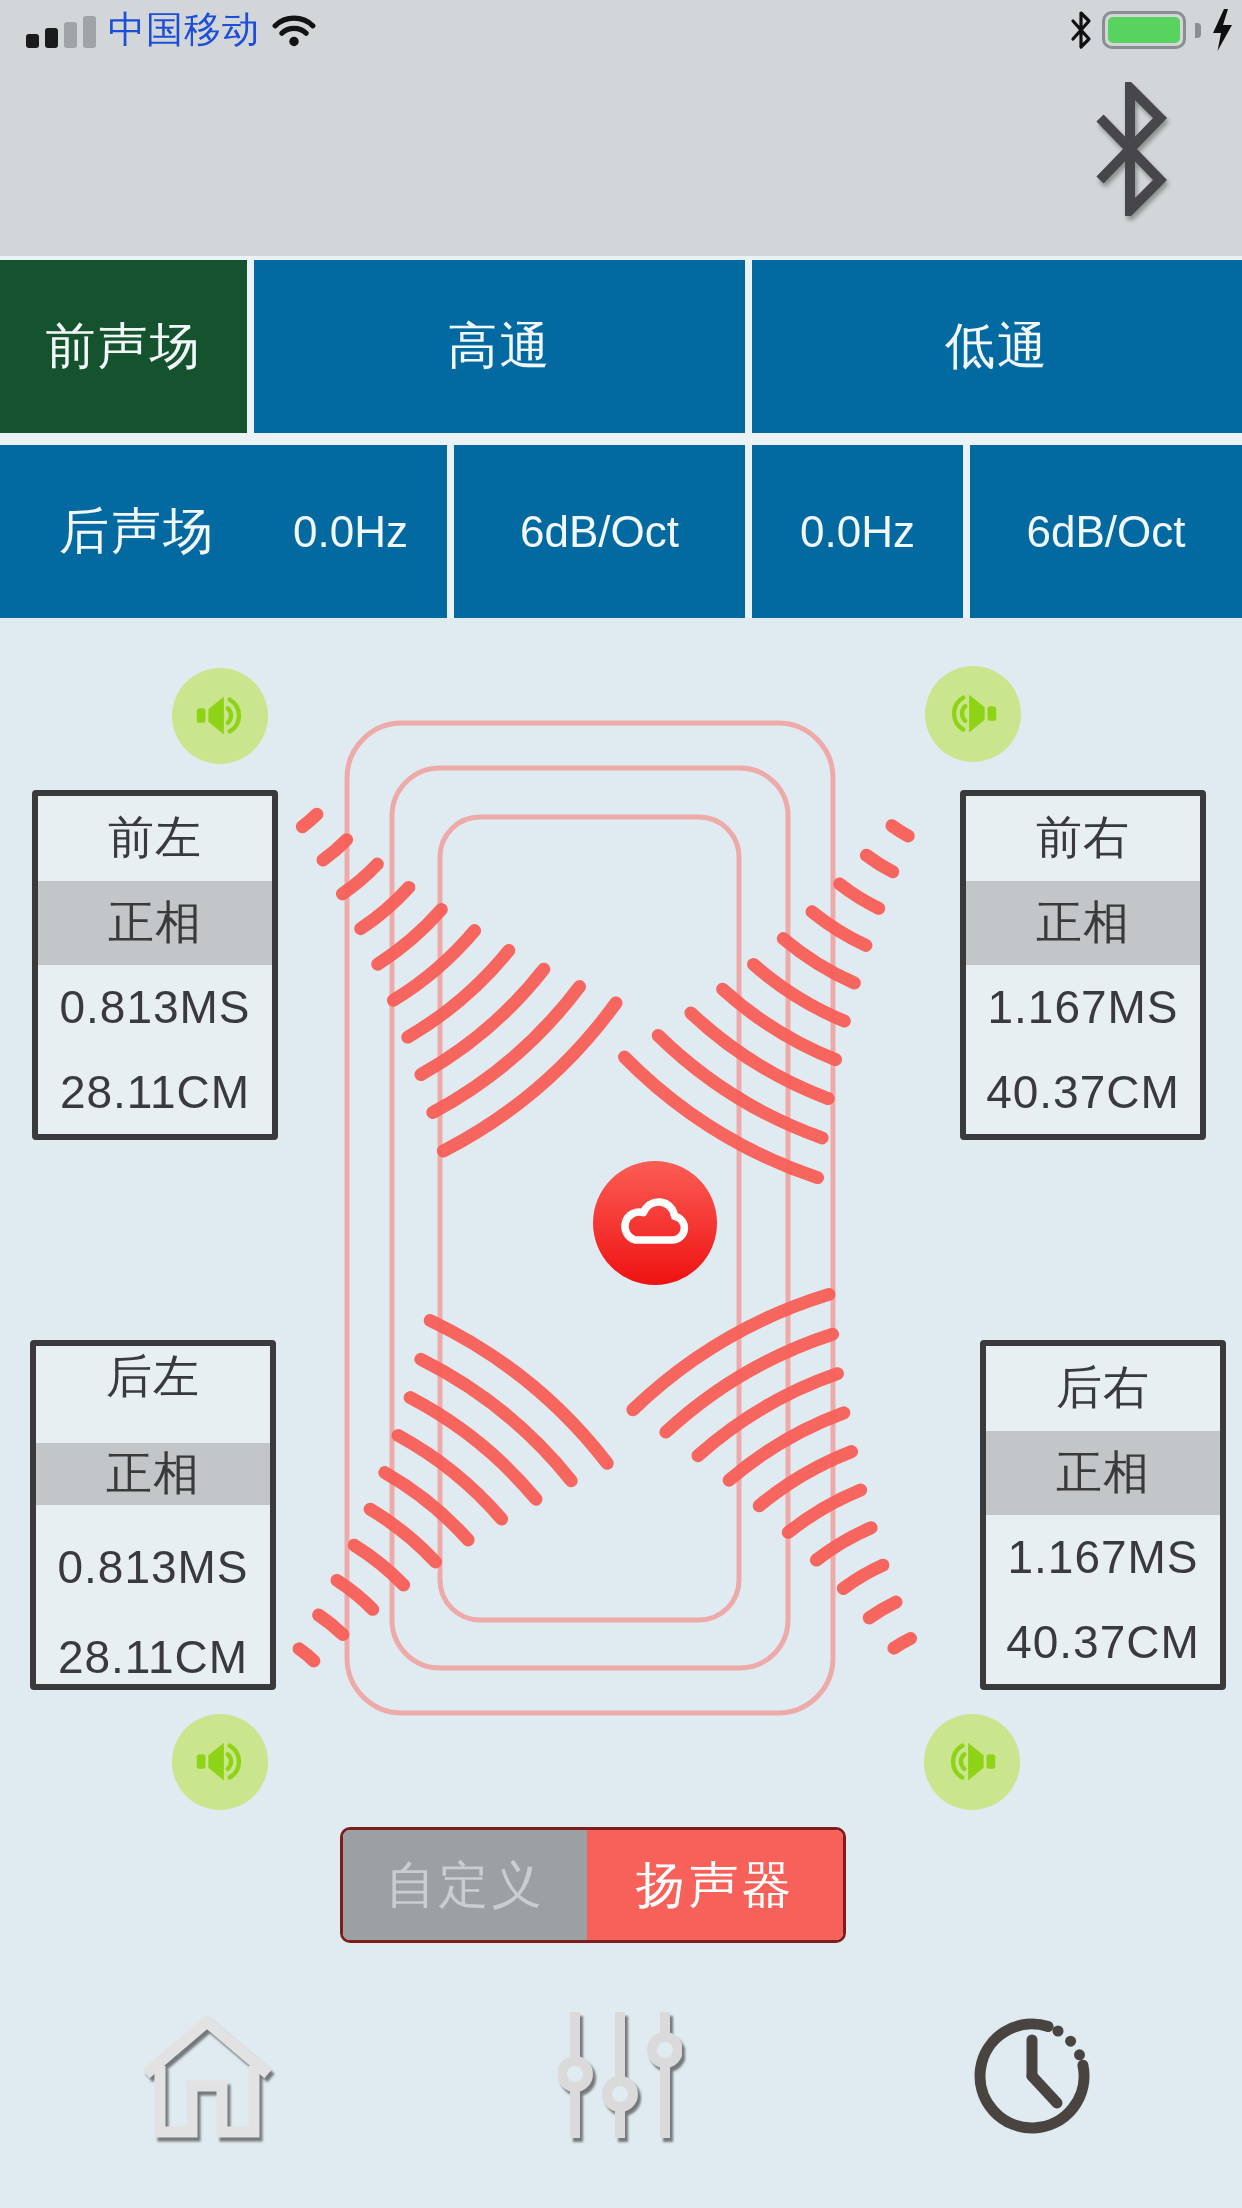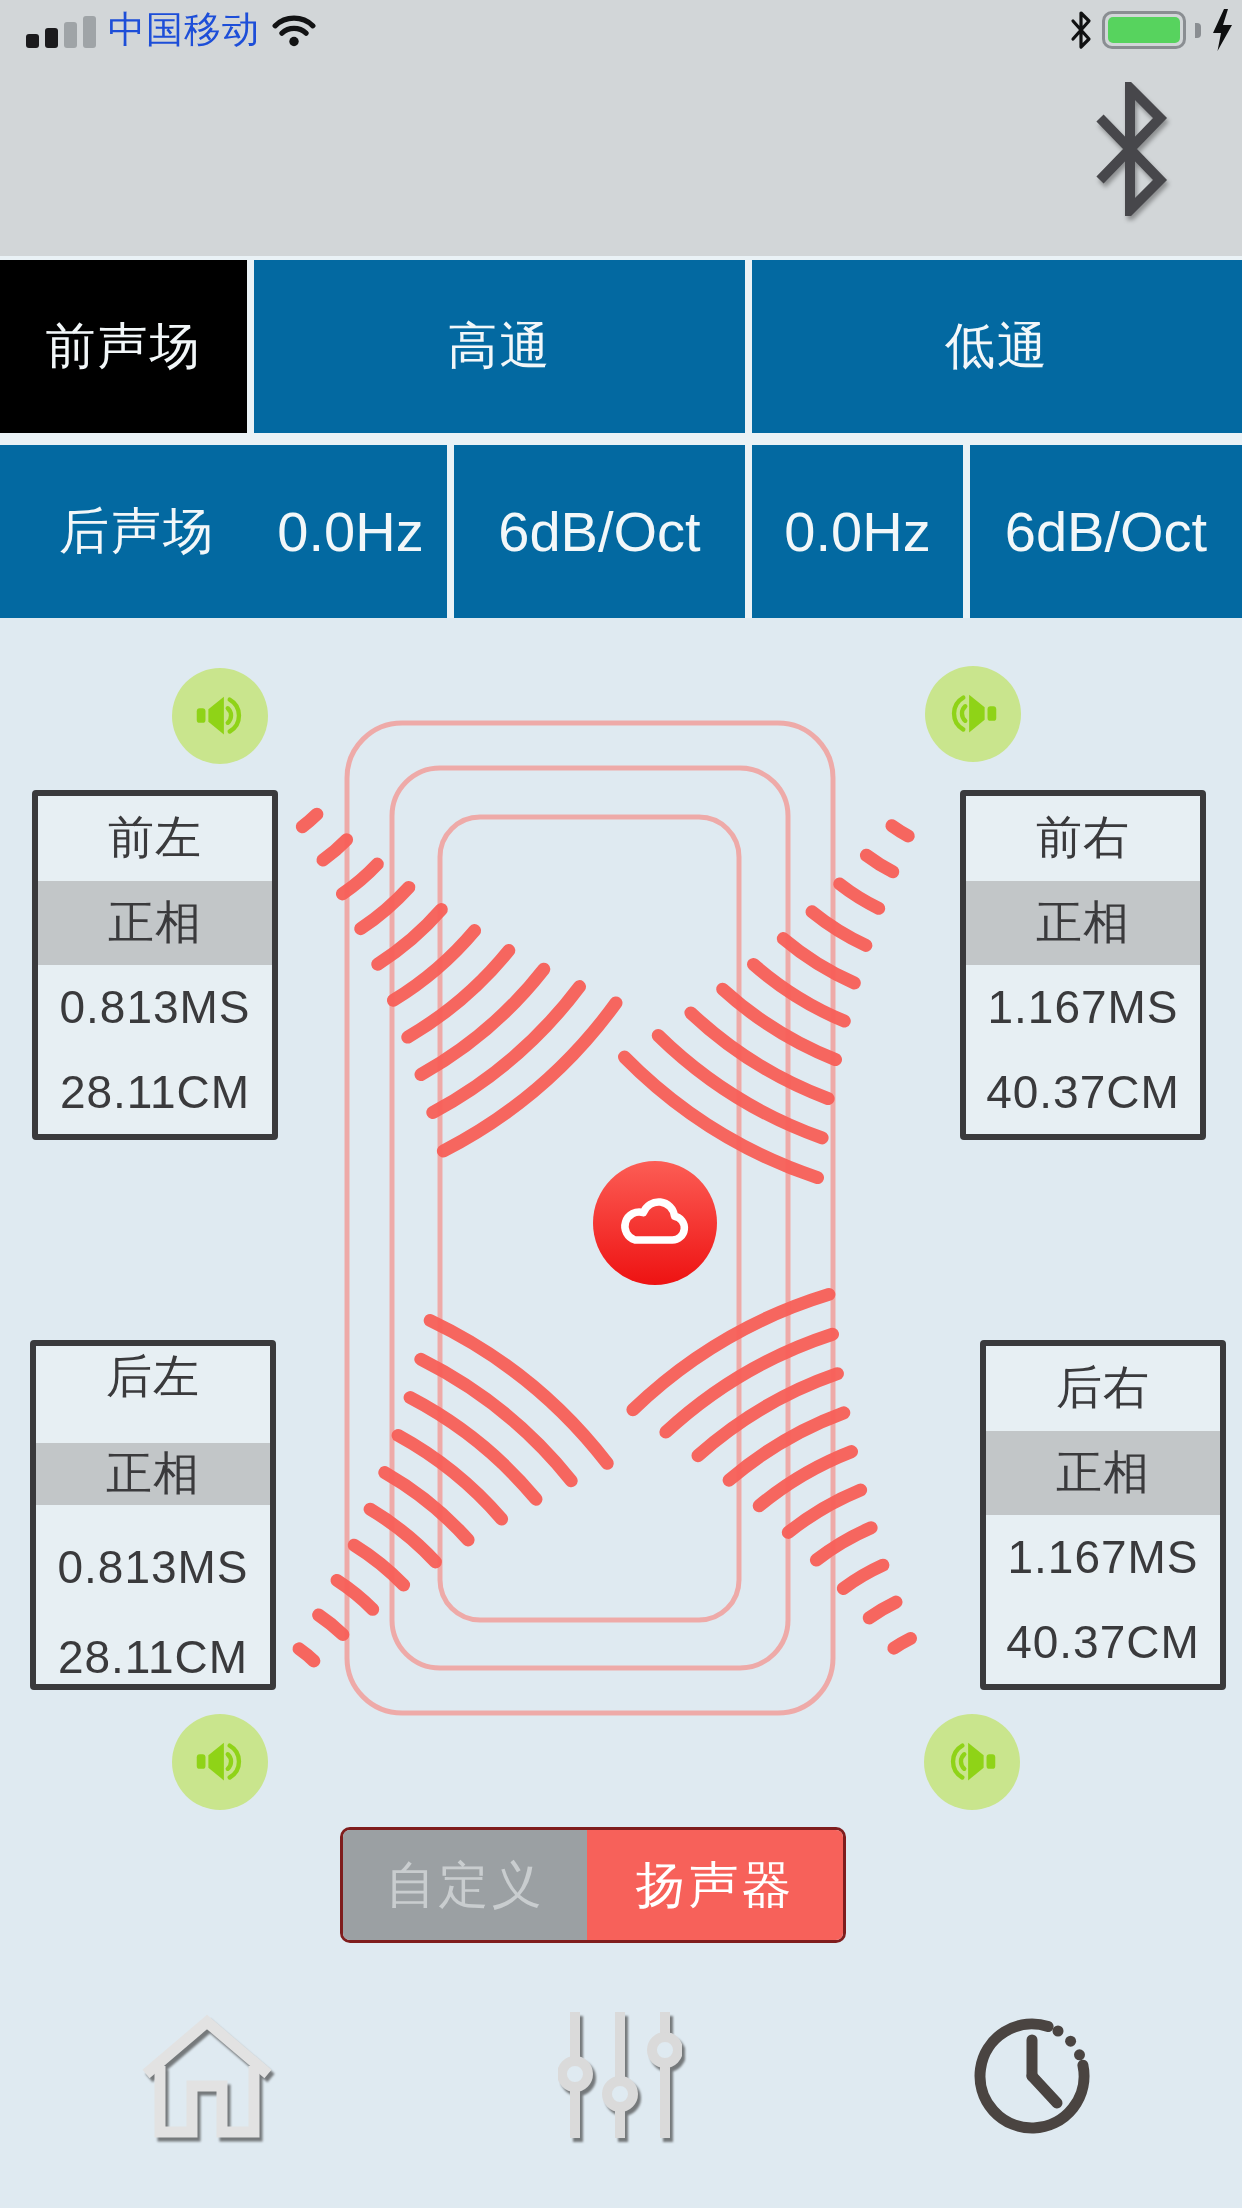--- a/index.html
+++ b/index.html
@@ -22,22 +22,22 @@
   .status-right{position:absolute;right:8px;top:0;height:60px;display:flex;align-items:center;gap:9px;}
   .battery{position:relative;width:84px;height:38px;border:3px solid #8A8E92;border-radius:10px;box-sizing:border-box;}
   .battery .level{position:absolute;left:3px;top:3px;bottom:3px;width:72px;background:#57D35E;border-radius:5px;}
   .battery-tip{width:6px;height:15px;background:#8A8E92;border-radius:0 4px 4px 0;}
   
   .bt-large{position:absolute;left:1078px;top:82px;width:104px;height:134px;}
   
   .tab-strip{position:absolute;left:0;top:256px;width:1242px;height:362px;background:#EAF2F6;}
   .tab{position:absolute;display:flex;align-items:center;justify-content:center;
     background:#0369a1;color:#F2F7F9;font-size:50px;letter-spacing:2px;cursor:pointer;}
-  .tab.active{background:#000000;}
-  .tab.val{font-size:56px;letter-spacing:0;}
+  .tab.active{background:#14532d;}
+  .tab.val{font-size:44px;letter-spacing:0;}
   .r1{top:4px;height:173px;}
   .r2{top:189px;height:173px;}
   
   .content{position:absolute;left:0;top:618px;width:1242px;height:1590px;background:#DFEAF1;}
   .car-svg{position:absolute;left:0;top:618px;width:1242px;height:1192px;pointer-events:none;}
   
   .card{position:absolute;width:246px;height:350px;box-sizing:border-box;
     border:6px solid #3A3A3C;border-radius:4px;background:#E7EFF3;overflow:hidden;
     display:flex;flex-direction:column;cursor:pointer;}
   .card .row{flex:1;display:flex;align-items:center;justify-content:center;

